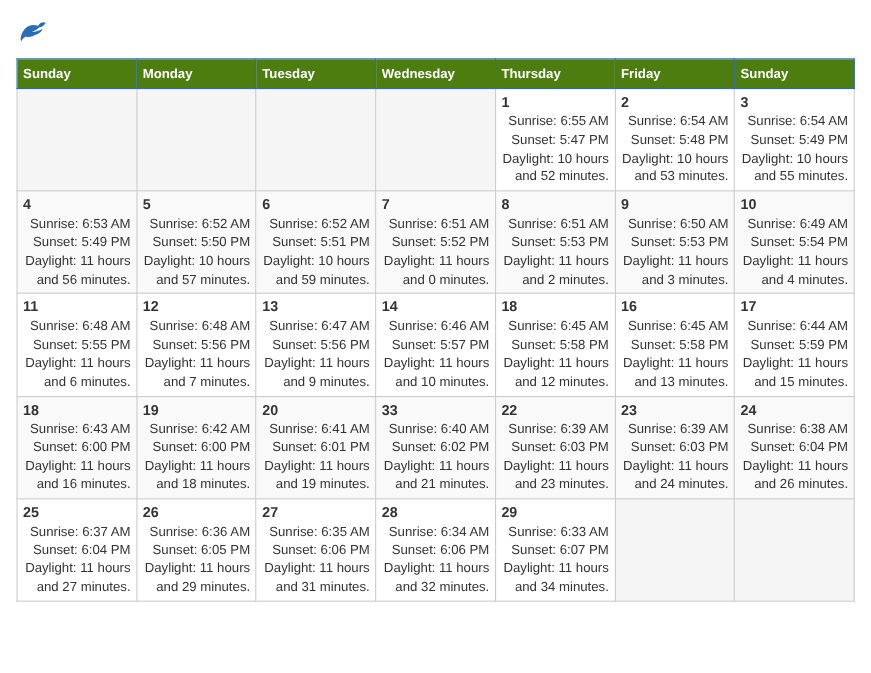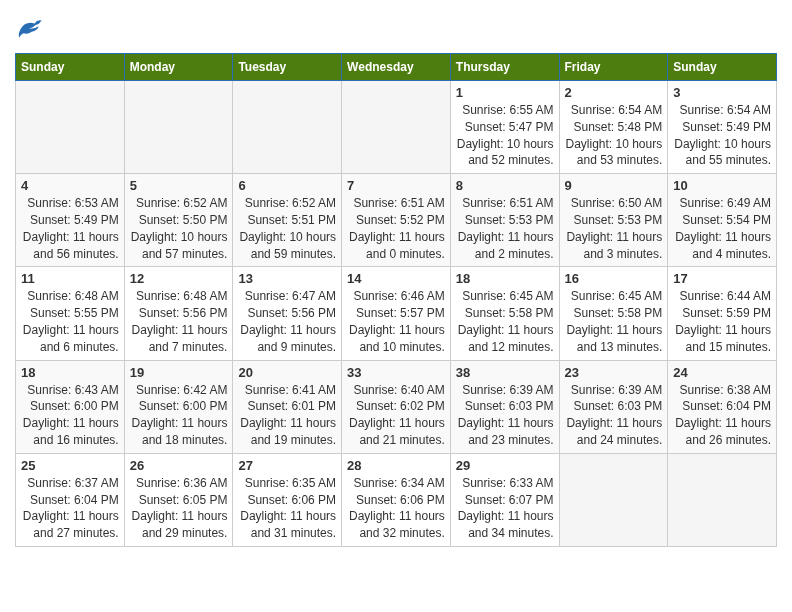--- a/index.html
+++ b/index.html
@@ -209,21 +209,21 @@
         </td>
         <td>
           <span class="day-num">20</span>
           <div class="day-info">Sunrise: 6:41 AM<br>Sunset: 6:01 PM<br>Daylight: 11 hours and 19 minutes.</div>
         </td>
         <td>
           <span class="day-num">33</span>
           <div class="day-info">Sunrise: 6:40 AM<br>Sunset: 6:02 PM<br>Daylight: 11 hours and 21 minutes.</div>
         </td>
         <td>
-          <span class="day-num">38</span>
+          <span class="day-num">22</span>
           <div class="day-info">Sunrise: 6:39 AM<br>Sunset: 6:03 PM<br>Daylight: 11 hours and 23 minutes.</div>
         </td>
         <td>
           <span class="day-num">23</span>
           <div class="day-info">Sunrise: 6:39 AM<br>Sunset: 6:03 PM<br>Daylight: 11 hours and 24 minutes.</div>
         </td>
         <td>
           <span class="day-num">24</span>
           <div class="day-info">Sunrise: 6:38 AM<br>Sunset: 6:04 PM<br>Daylight: 11 hours and 26 minutes.</div>
         </td>

